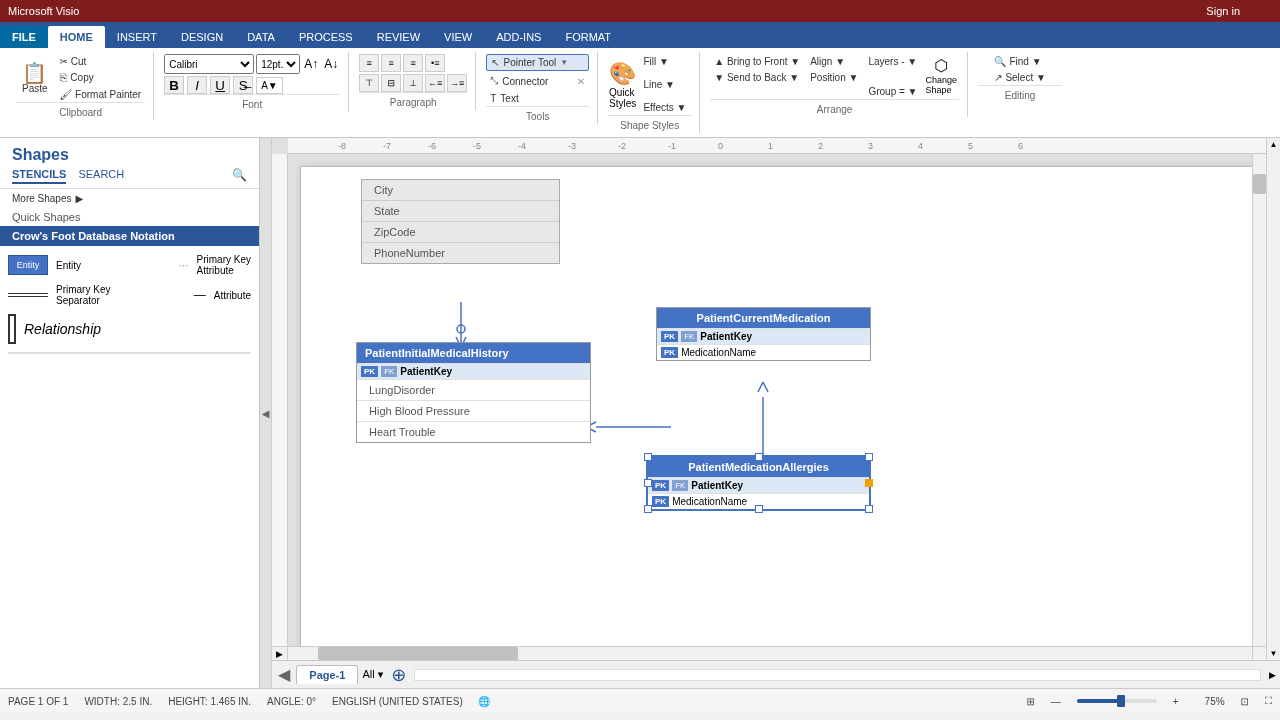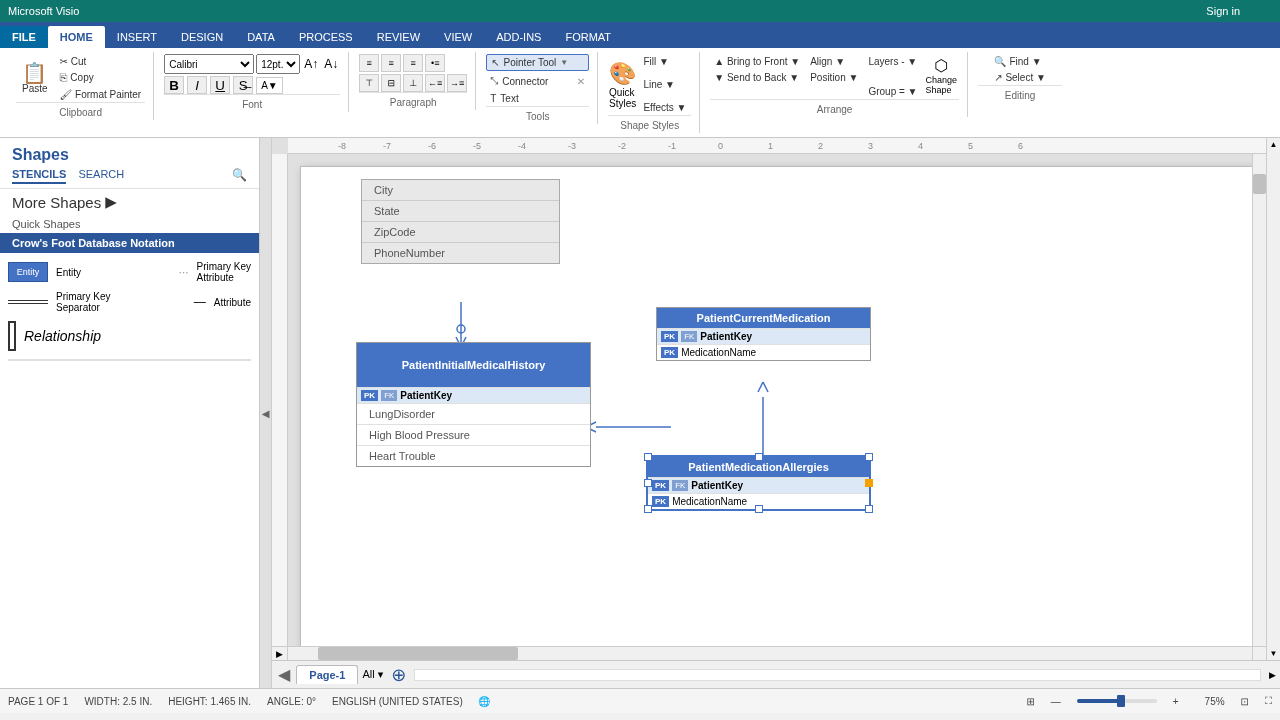--- a/index.html
+++ b/index.html
@@ -1,21 +1,21 @@
 <!DOCTYPE html>
 <html><head>
   <meta charset="utf-8">
   <style>
     * { box-sizing: border-box; margin: 0; padding: 0; }
     body { font-family: 'Segoe UI', Arial, sans-serif; font-size: 12px; background: #f0f0f0; overflow: hidden; width: 1280px; height: 720px; }
 
     
     .title-bar {
       height: 22px;
-      background: #0f766e;
+      background: #7f1d1d;
       display: flex;
       align-items: center;
       padding: 0 8px;
       color: white;
       font-size: 11px;
       justify-content: space-between;
     }
 
     
     .ribbon {
@@ -127,21 +127,21 @@
       color: #2b579a;
       cursor: pointer;
       padding-bottom: 2px;
       border-bottom: 2px solid transparent;
     }
     .sidebar-tab.active { border-bottom-color: #2b579a; font-weight: bold; }
     .sidebar-more-shapes {
       display: flex;
       align-items: center;
       padding: 4px 12px;
-      font-size: 15px;
+      font-size: 10px;
       color: #333;
       cursor: pointer;
     }
     .sidebar-section-label {
       padding: 3px 12px;
       font-size: 11px;
       color: #555;
       cursor: pointer;
     }
     .sidebar-active-section {
@@ -478,21 +478,21 @@
           </svg>
 
           <div style="position:absolute;top:12px;left:60px;width:199px;background:#e8e8e8;border:1px solid #aaa;">
             <div style="padding:4px 12px;font-size:11px;color:#555;">City</div>
             <div style="padding:4px 12px;font-size:11px;color:#555;border-top:1px solid #ccc;">State</div>
             <div style="padding:4px 12px;font-size:11px;color:#555;border-top:1px solid #ccc;">ZipCode</div>
             <div style="padding:4px 12px;font-size:11px;color:#555;border-top:1px solid #ccc;">PhoneNumber</div>
           </div>
 
           <div style="position:absolute;top:175px;left:55px;width:235px;border:1px solid #999;background:white;">
-            <div style="background:#4472c4;color:white;font-size:11px;padding:16px 8px;text-align:center;font-weight:bold;">PatientInitialMedicalHistory</div>
+            <div style="background:#4472c4;color:white;font-size:11px;padding:4px 8px;font-weight:bold;">PatientInitialMedicalHistory</div>
             <div style="display:flex;align-items:center;gap:3px;padding:2px 4px;border-top:1px solid #e0e0e0;background:#dce8f5;">
               <span style="background:#4472c4;color:white;font-size:8px;padding:1px 3px;font-weight:bold;">PK</span>
               <span style="background:#7fa0d0;color:white;font-size:8px;padding:1px 3px;">FK</span>
               <span style="font-size:10px;font-weight:bold;">PatientKey</span>
             </div>
             <div style="padding:4px 12px;font-size:11px;color:#555;border-top:1px solid #e0e0e0;">LungDisorder</div>
             <div style="padding:4px 12px;font-size:11px;color:#555;border-top:1px solid #e0e0e0;">High Blood Pressure</div>
             <div style="padding:4px 12px;font-size:11px;color:#555;border-top:1px solid #e0e0e0;">Heart Trouble</div>
           </div>
 

